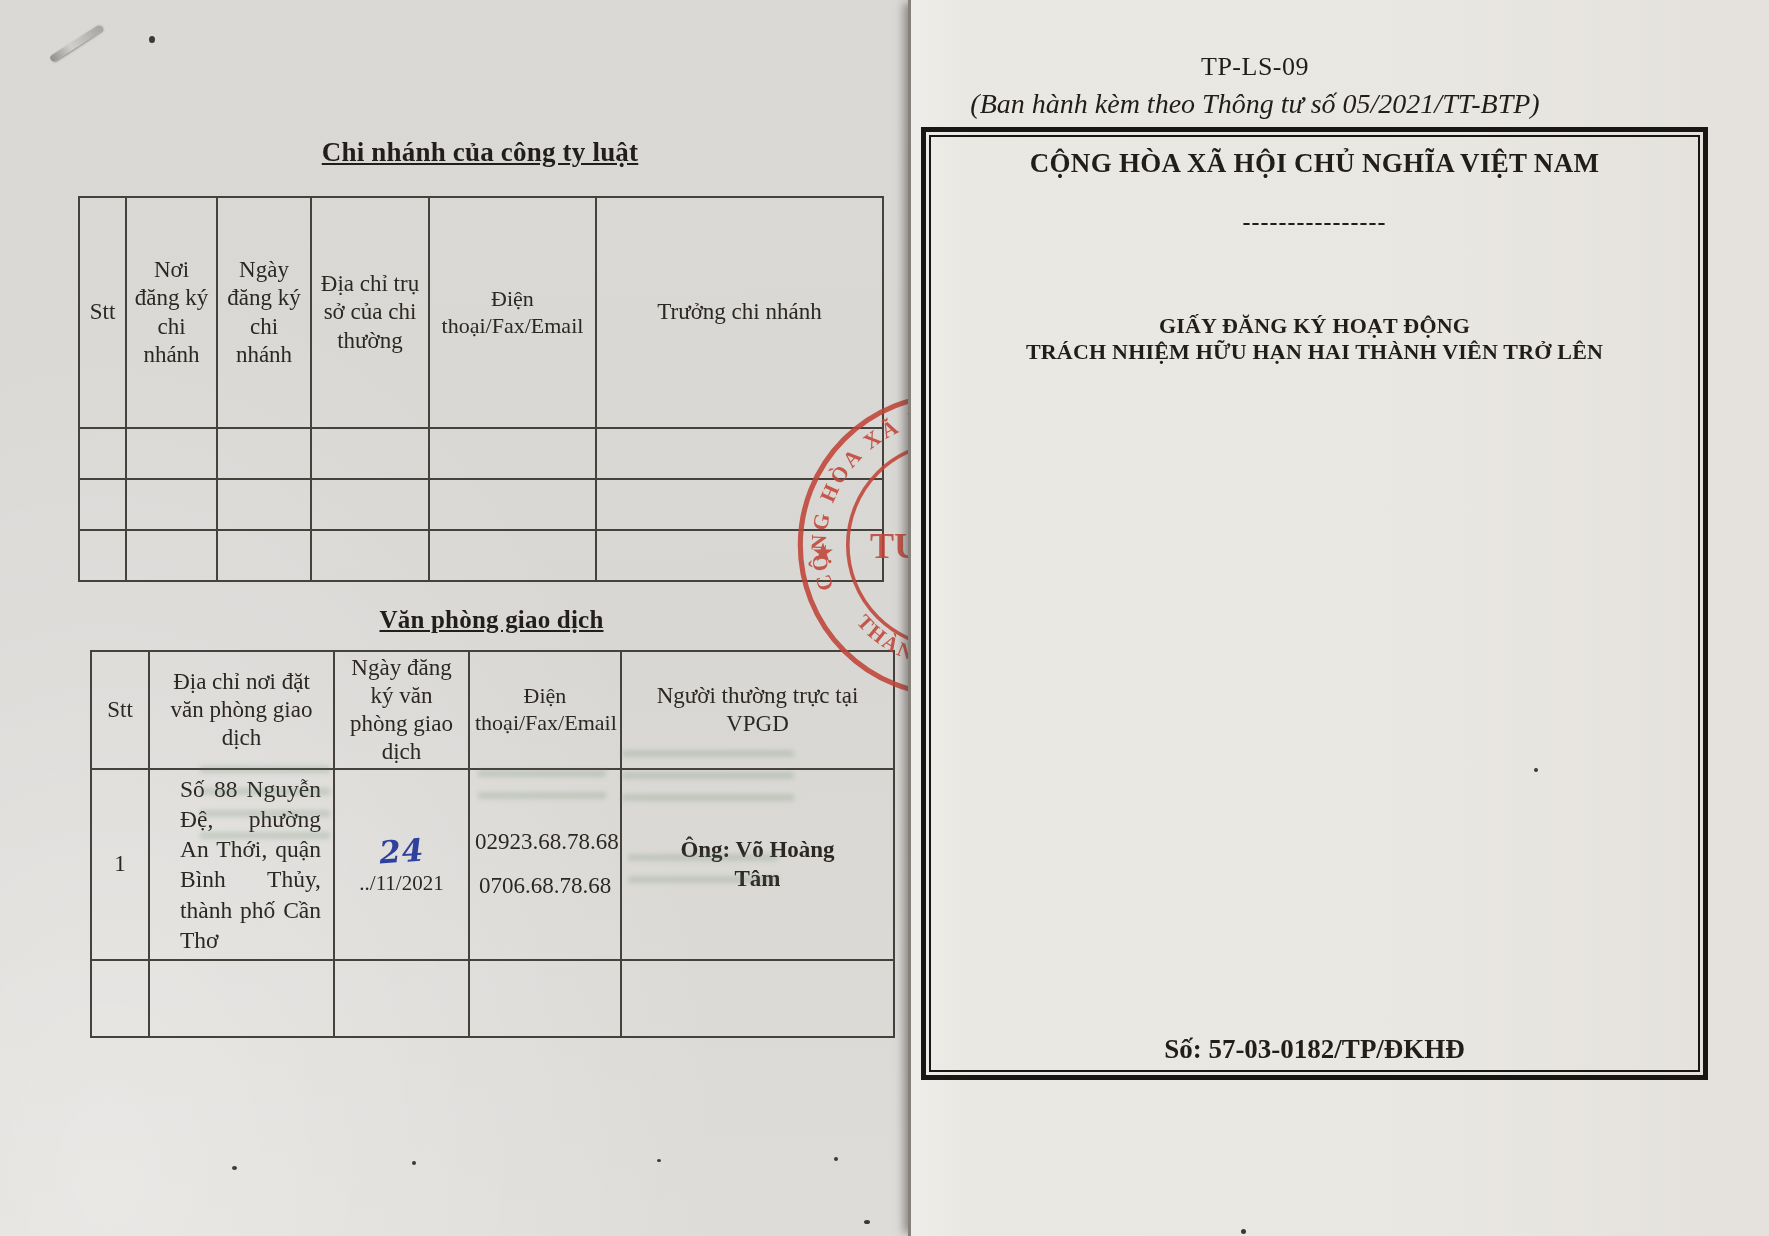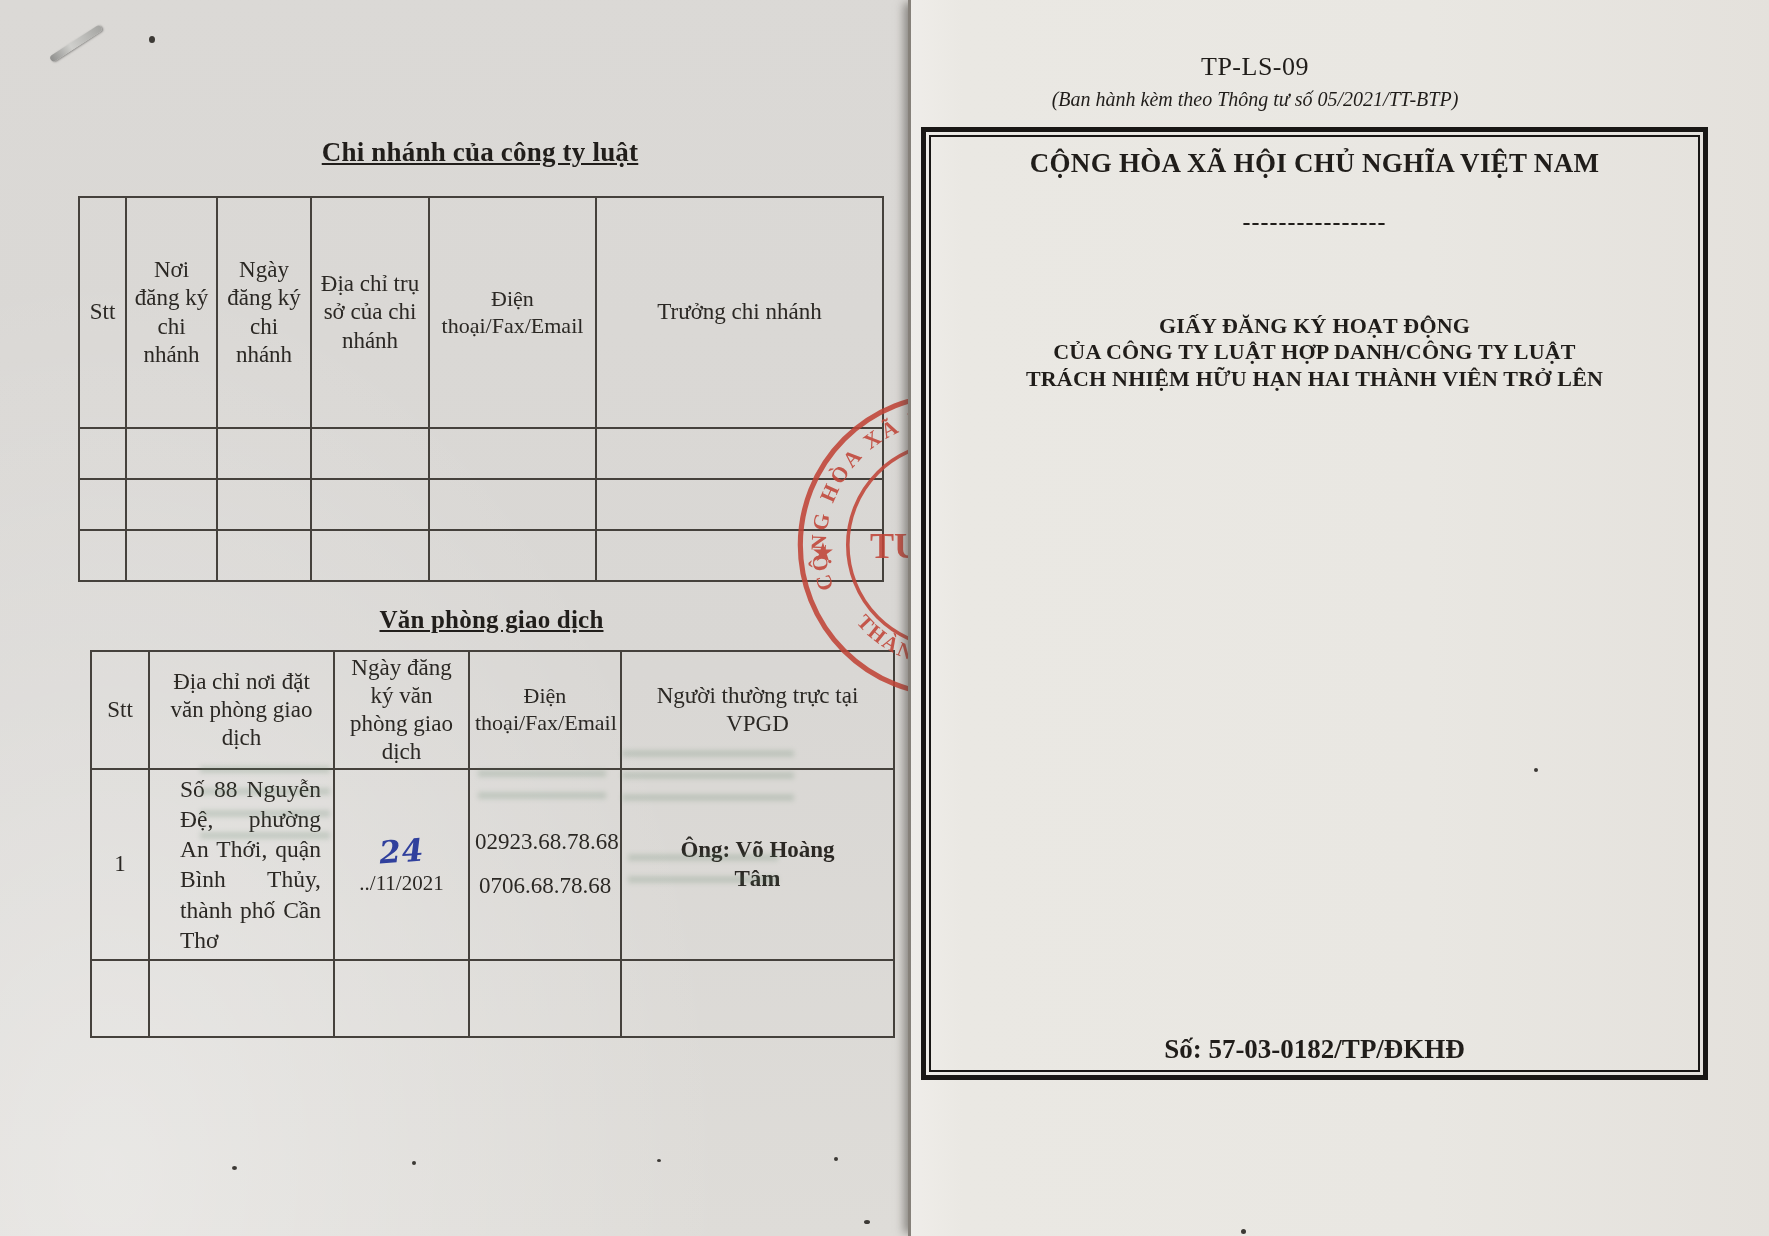--- a/index.html
+++ b/index.html
@@ -69,21 +69,21 @@
   #right-page{
     left:908px;width:861px;
     background:
       linear-gradient(90deg,#efede9 0%,#eae8e3 6%,#e9e7e2 60%,#e4e1dc 100%);
     border-left:3px solid #86817a;
     box-shadow:-7px 0 9px -3px rgba(70,66,60,.55);
     color:#201d1a;
   }
   .rp-head{position:absolute;left:8px;top:52px;width:672px;text-align:center;}
   .rp-code{font-size:26px;letter-spacing:.5px;}
-  .rp-issued{font-size:20px;font-style:italic;margin-top:6px;}
+  .rp-issued{font-size:28px;font-style:italic;margin-top:6px;}
   #border-box{
     position:absolute;left:10px;top:127px;width:777px;height:943px;
     border:5px solid #191715;
   }
   #border-box .inner{
     position:absolute;inset:3px;border:2px solid #191715;
   }
   .center-block{position:absolute;left:0;width:100%;text-align:center;font-weight:bold;}
   #nat-title{top:11px;font-size:27px;letter-spacing:.3px;}
   #motto{top:47px;font-size:25px;}
@@ -108,21 +108,21 @@
         <col style="width:94px">
       <col style="width:118px">
         <col style="width:167px">
         <col style="width:287px">
     </colgroup>
     <tbody>
         <tr class="hdr">
       <td>Stt</td>
       <td>Nơi đăng ký chi nhánh</td>
       <td>Ngày đăng ký chi nhánh</td>
-      <td>Địa chỉ trụ sở của chi nhánh</td>
+      <td>Địa chỉ trụ sở của chi thường</td>
       <td style="font-size:22px">Điện thoại/Fax/Email</td>
       <td>Trưởng chi nhánh</td>
     </tr>
     <tr class="empty">
       <td></td>
           <td></td>
           <td></td>
           <td></td>
           <td></td>
           <td></td>
@@ -222,21 +222,20 @@
     <div class="rp-code">TP-LS-09</div>
     <div class="rp-issued">(Ban hành kèm theo Thông tư số 05/2021/TT-BTP)</div>
   </div>
 
   <div id="border-box">
     <div class="inner">
       <div class="center-block" id="nat-title">CỘNG HÒA XÃ HỘI CHỦ NGHĨA VIỆT NAM</div>
       <div class="center-block" id="divider">----------------</div>
       <div class="center-block" id="doc-title">
         <div>GIẤY ĐĂNG KÝ HOẠT ĐỘNG</div>
-        <div>CỦA CÔNG TY LUẬT HỢP DANH/CÔNG TY LUẬT</div>
         <div>TRÁCH NHIỆM HỮU HẠN HAI THÀNH VIÊN TRỞ LÊN</div>
       </div>
       <div class="center-block" id="doc-number">Số: 57-03-0182/TP/ĐKHĐ</div>
     </div>
   </div>
 
   <div class="speck" style="left:330px;top:1229px;width:5px;height:5px;"></div>
   <div class="speck" style="left:623px;top:768px;width:4px;height:4px;"></div>
 </div>
 

